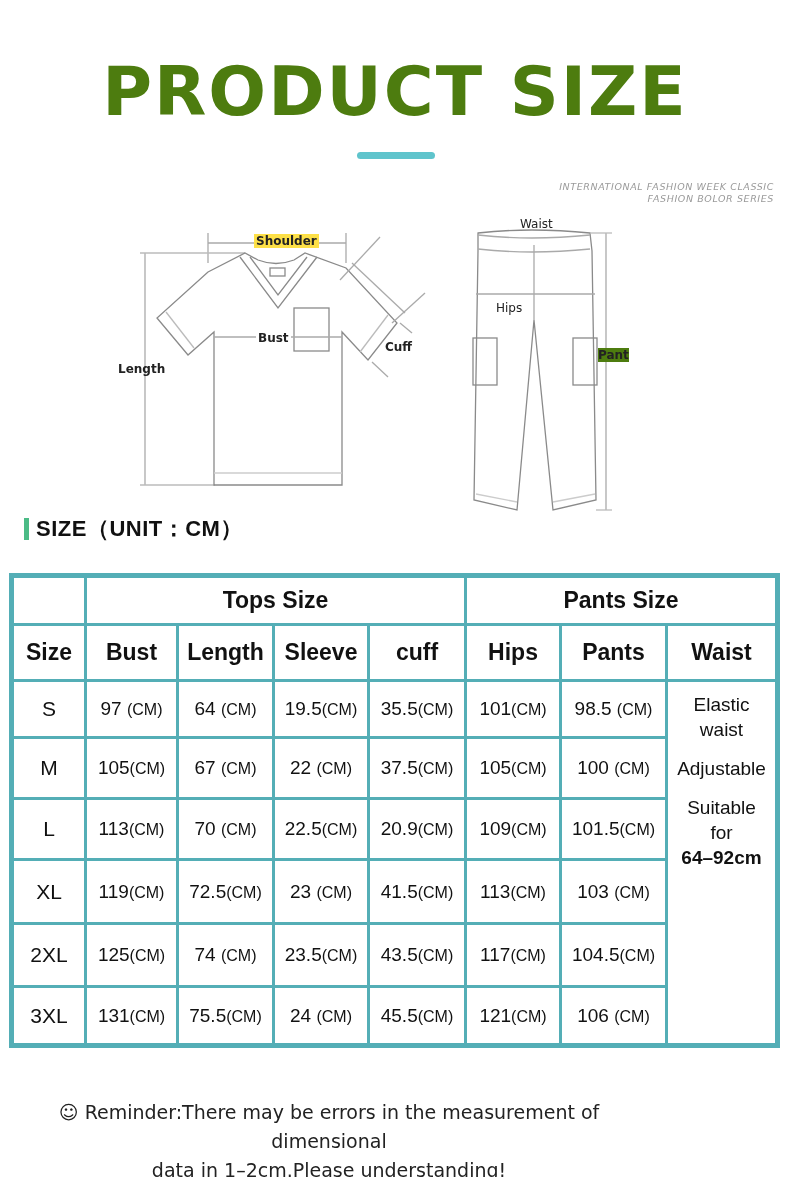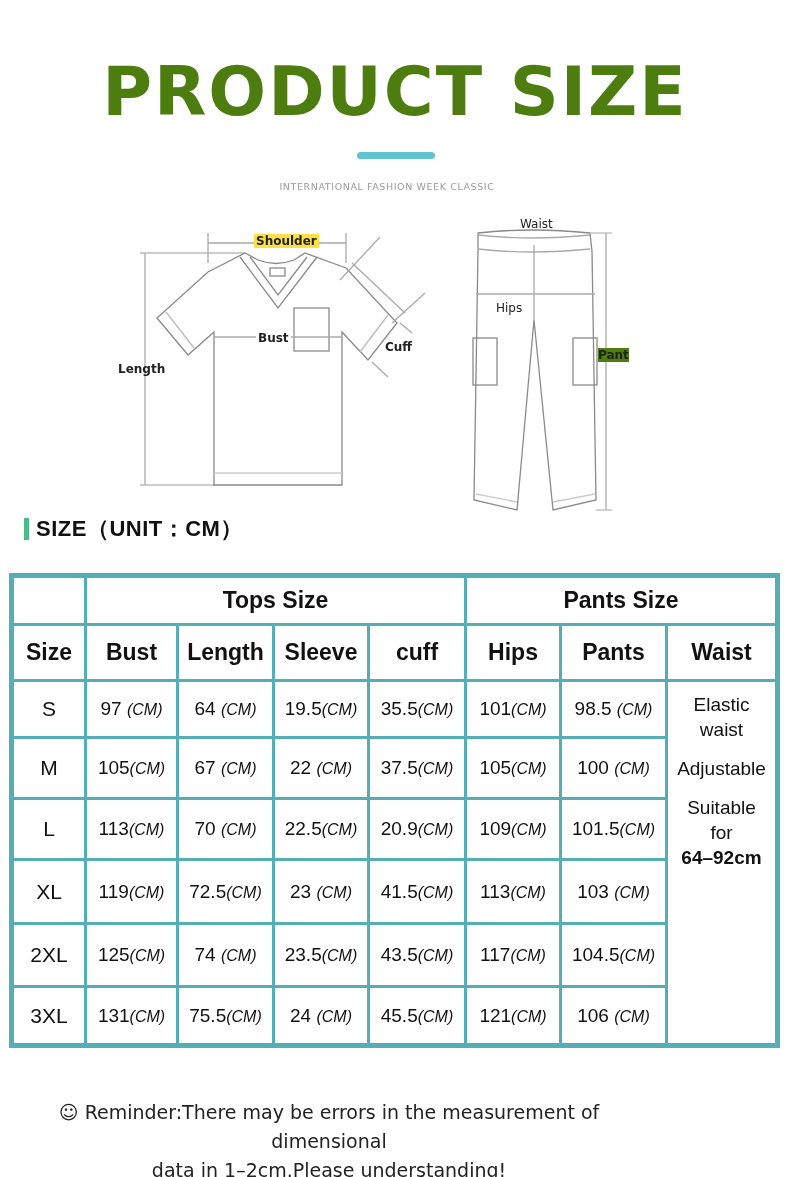--- a/index.html
+++ b/index.html
@@ -1,44 +1,45 @@
 <!DOCTYPE html>
 <html><head>
 <meta charset="utf-8">
 <style>
   html,body{margin:0;padding:0;background:#fff;}
   body{width:790px;height:1177px;position:relative;overflow:hidden;font-family:"Liberation Sans","DejaVu Sans",sans-serif;color:#111;}
   .title{position:absolute;left:0;top:52px;width:790px;text-align:center;font-family:"DejaVu Sans",sans-serif;font-weight:bold;font-size:68px;letter-spacing:2px;color:#4d7c0f;line-height:80px;}
   .accent-bar{position:absolute;left:357px;top:152px;width:78px;height:7px;border-radius:4px;background:#5fc4cc;}
-  .subtitle{position:absolute;left:0;top:181px;width:774px;text-align:center;font-size:9.5px;letter-spacing:0.6px;color:#9a9a9a;line-height:12px;font-family:"DejaVu Sans",sans-serif;}
+  .subtitle{position:absolute;left:0;top:181px;width:774px;text-align:right;font-size:9.5px;letter-spacing:0.6px;color:#9a9a9a;line-height:12px;font-family:"DejaVu Sans",sans-serif;font-style:italic;}
   .diagram{position:absolute;left:0;top:205px;width:790px;height:310px;}
   .diagram svg{position:absolute;left:0;top:0;}
   .dlabel{position:absolute;font-family:"DejaVu Sans",sans-serif;font-weight:bold;font-size:12px;color:#222;}
   .section-head{position:absolute;left:9px;top:516px;height:26px;display:flex;align-items:center;padding-left:15px;}
   .section-head .bar{width:5px;height:22px;background:#4bbb86;margin-right:7px;}
   .section-head .txt{font-size:22px;font-weight:bold;color:#111;letter-spacing:0.5px;}
   table.size{position:absolute;left:9px;top:573px;border-collapse:collapse;border:5px solid #54aeb6;}
   table.size td{border:3px solid #54aeb6;text-align:center;padding:0;font-size:19px;color:#111;white-space:nowrap;}
   table.size td.group{font-size:23px;font-weight:bold;}
   table.size td.colhead{font-size:23px;font-weight:bold;}
   table.size td.sz{font-size:21px;}
-  .cm{font-size:16px;font-style:italic;}
+  .cm{font-size:16px;}
   .waist-cell{font-size:20px;line-height:25px;vertical-align:top;padding-top:10px !important;}
   .waist-cell .blk{display:block;}
   .waist-cell .gap{height:14px;}
   .reminder{position:absolute;left:0;top:1098px;width:658px;text-align:center;font-size:19px;color:#222;line-height:29px;font-family:"DejaVu Sans",sans-serif;}
   .reminder .smile{display:inline-block;}
 </style>
 </head>
 <body>
 
 <div class="title">PRODUCT SIZE</div>
 <div class="accent-bar"></div>
 <div class="subtitle">
   <div>INTERNATIONAL FASHION WEEK CLASSIC</div>
+  <div>FASHION BOLOR SERIES</div>
 </div>
 
 <div class="diagram">
   <svg width="790" height="310" viewBox="0 0 790 310">
     <g fill="none" stroke="#8a8a8a" stroke-width="1.3">
 
       <line x1="208" y1="28" x2="208" y2="58" stroke="#aaa"></line>
       <line x1="346" y1="28" x2="346" y2="58" stroke="#aaa"></line>
       <line x1="208" y1="38" x2="346" y2="38" stroke="#aaa"></line>
 

